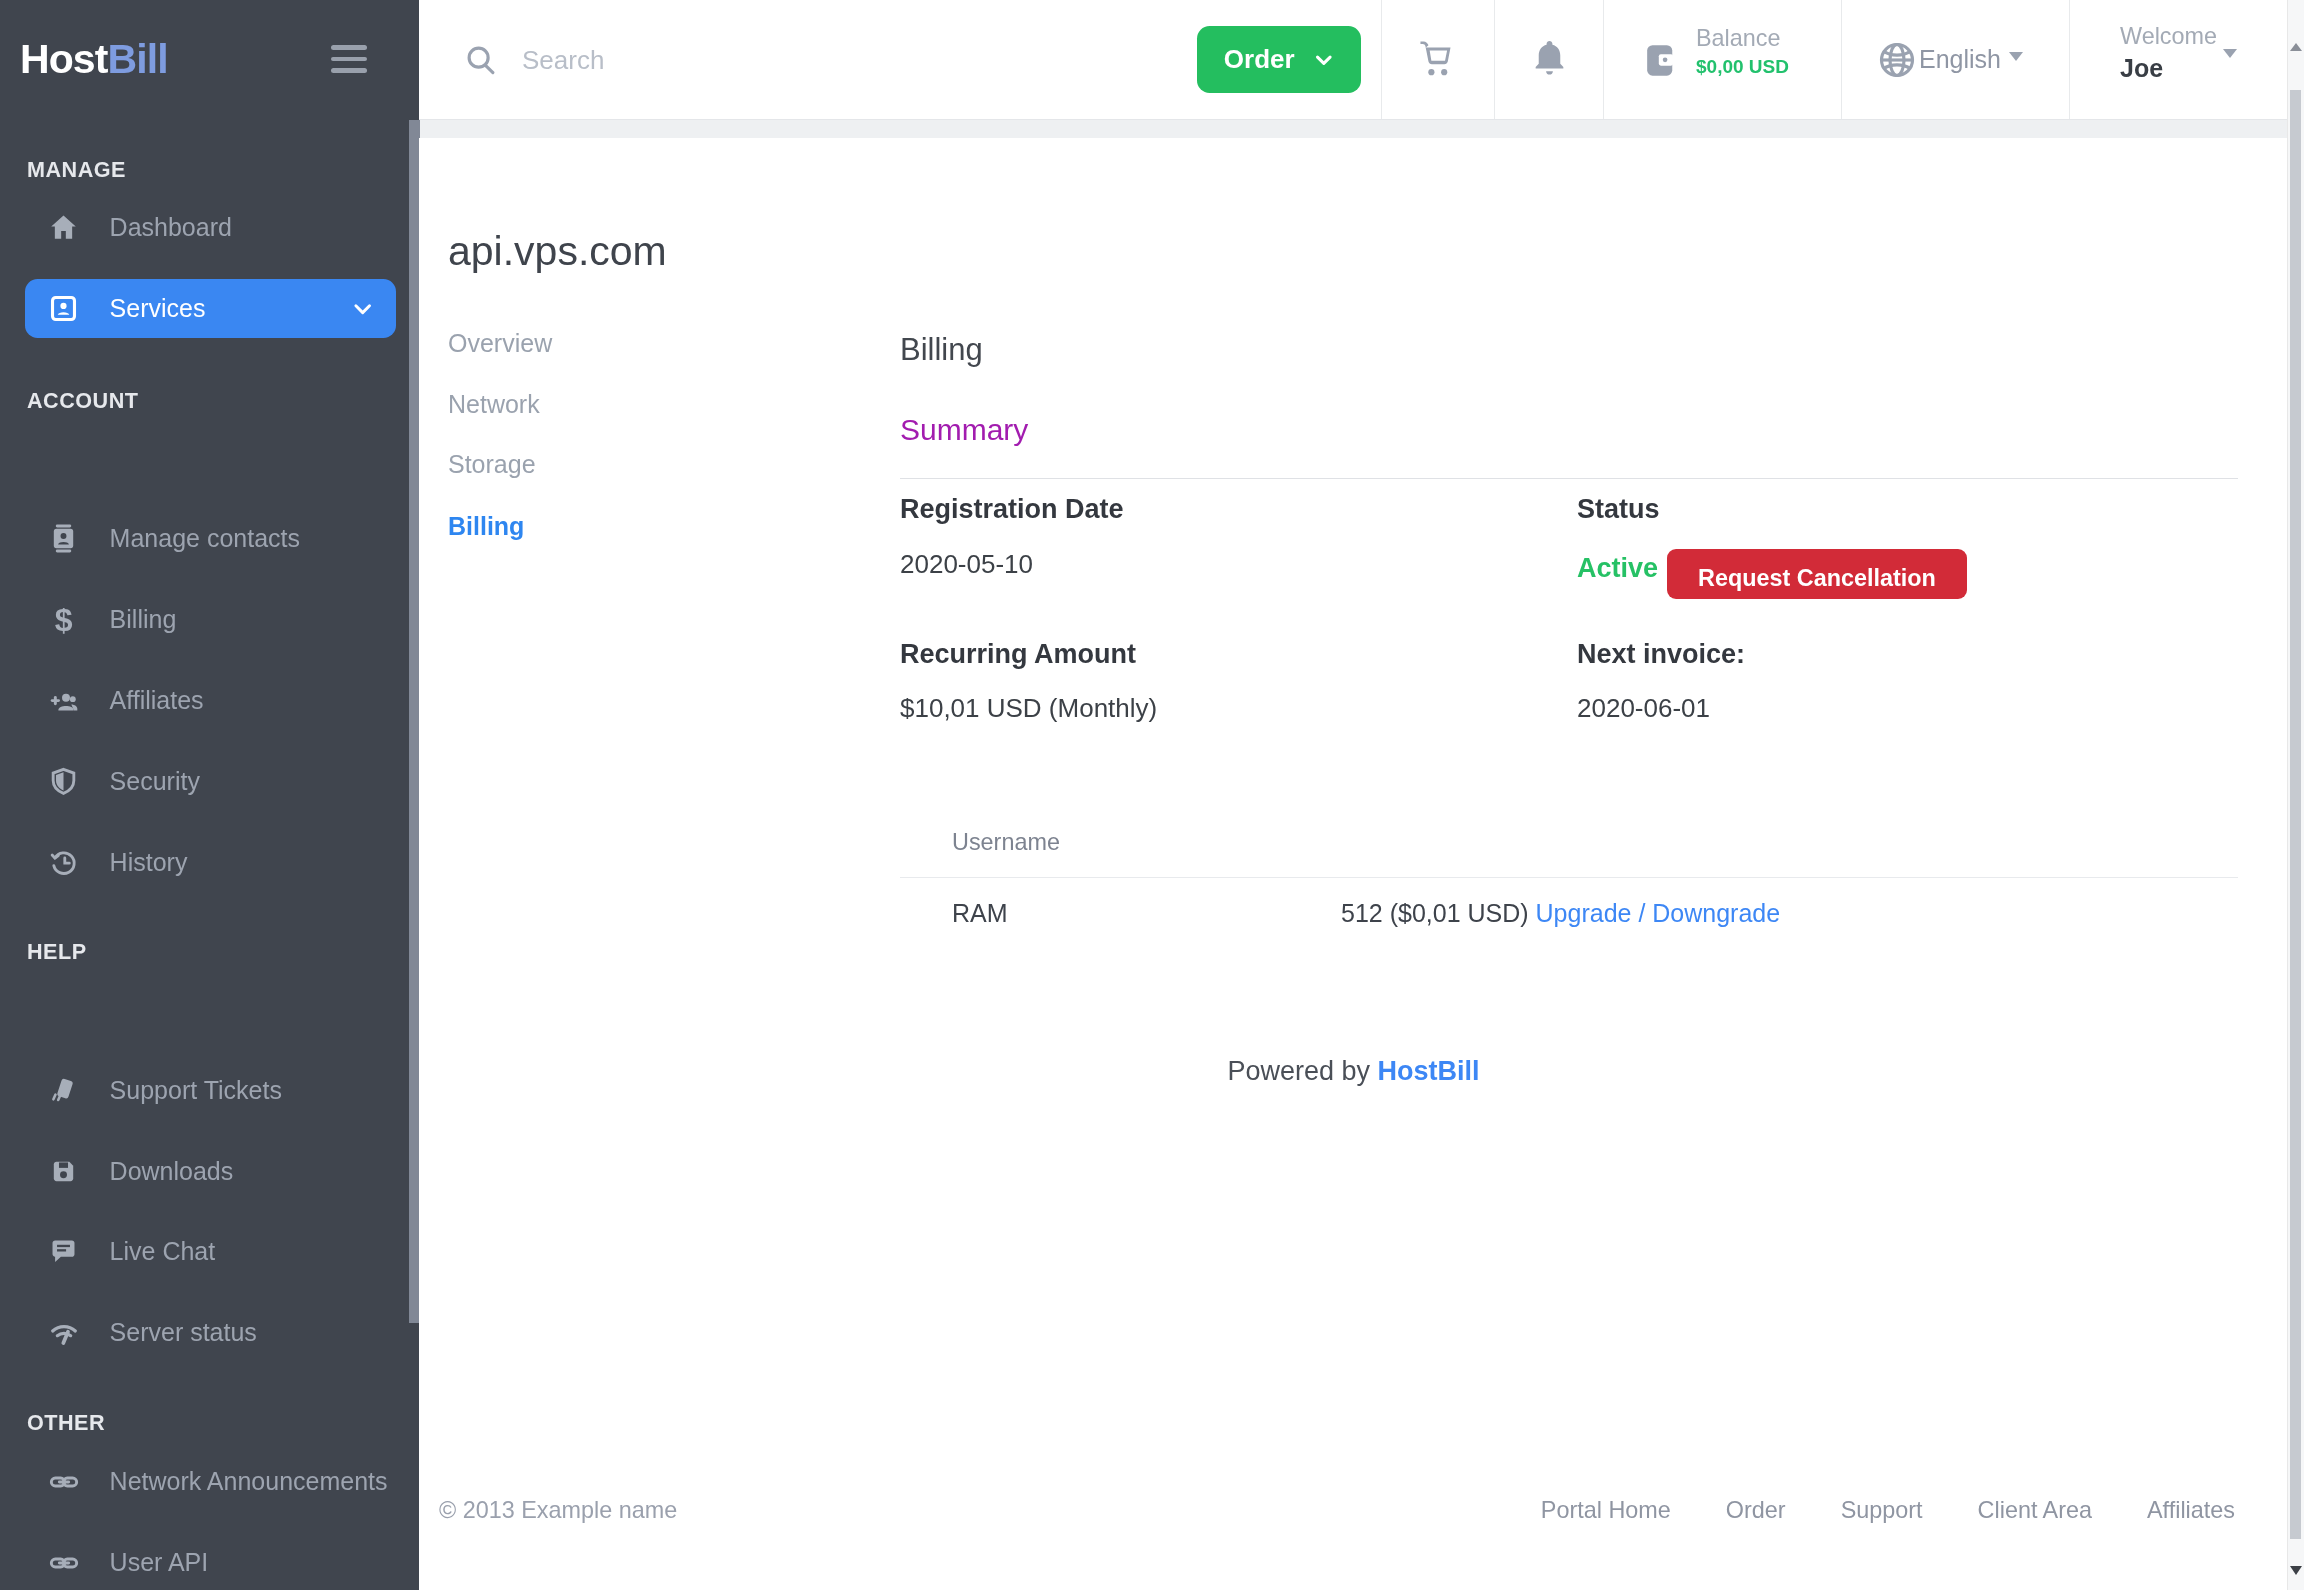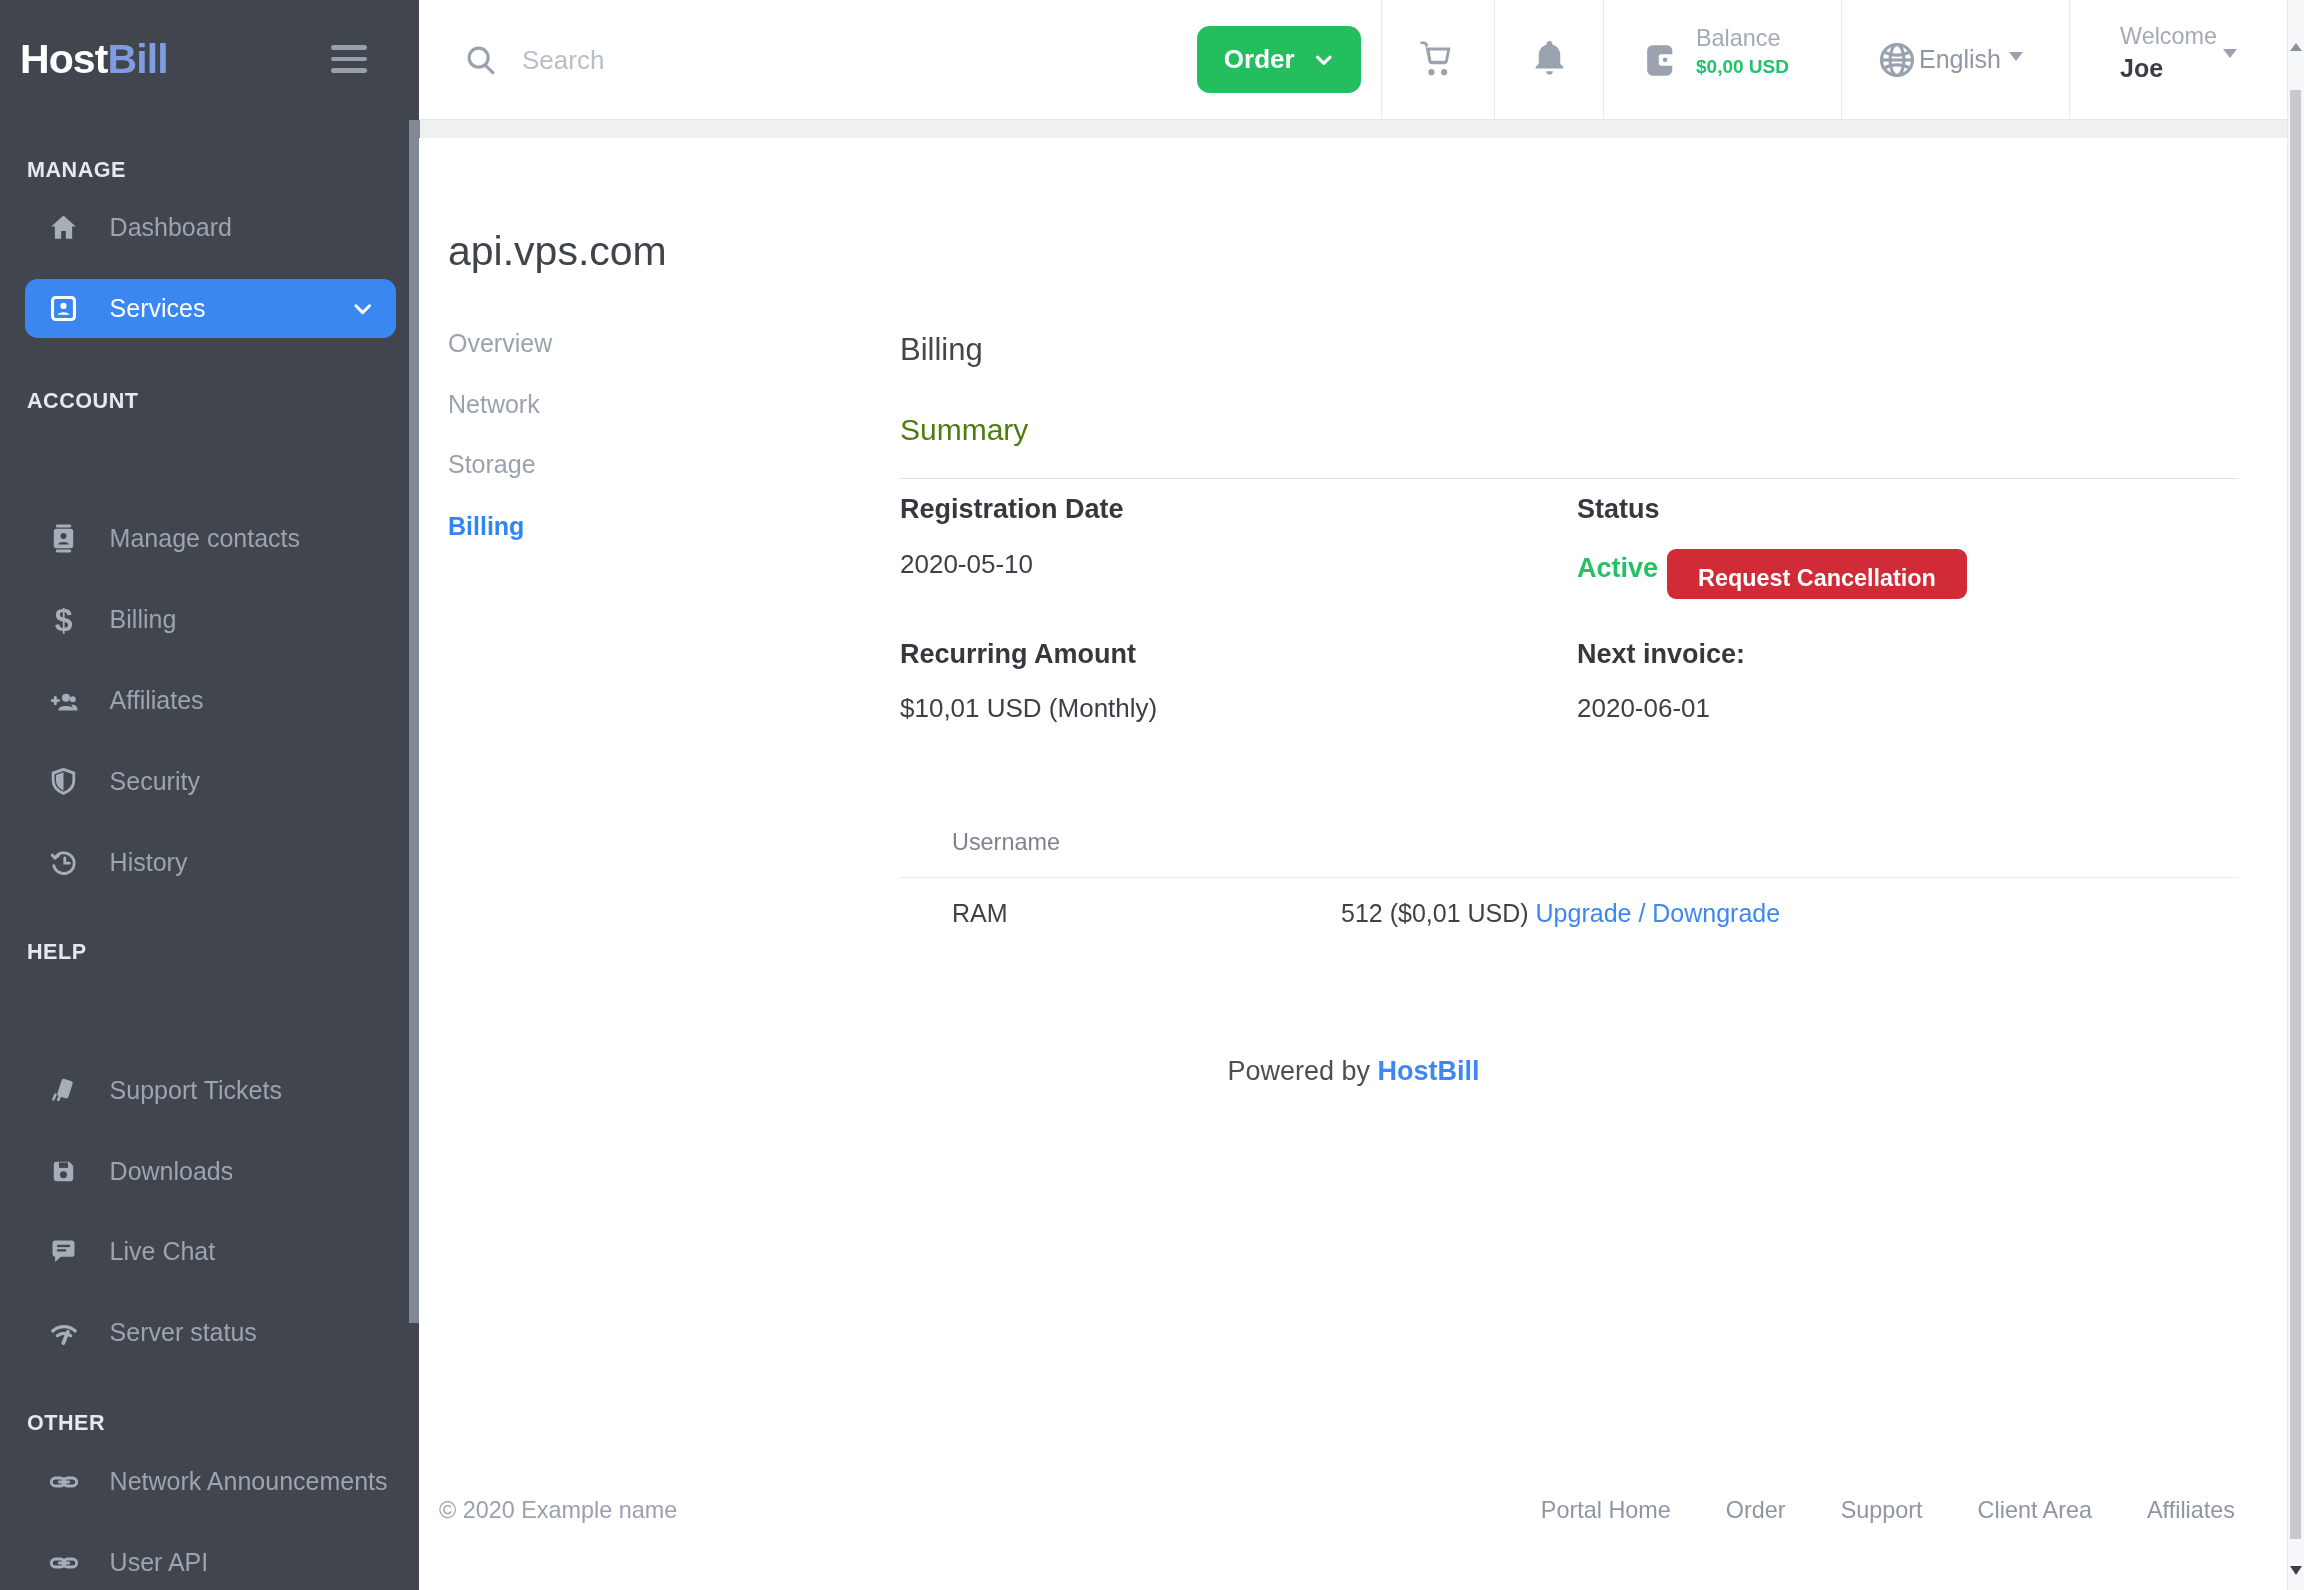--- a/index.html
+++ b/index.html
@@ -43,21 +43,21 @@
   .user-name{position:absolute;font-size:25px;font-weight:700;color:#393e45;cursor:pointer;}
   .caret{position:absolute;width:0;height:0;border-left:7.2px solid transparent;
     border-right:7.2px solid transparent;border-top:9px solid #9aa2b0;cursor:pointer;}
 
   
   .card{position:absolute;left:419px;top:138px;width:1869px;height:1453px;background:#ffffff;}
   .page-title{position:absolute;left:29px;top:63px;font-size:41px;font-weight:500;color:#3f444c;}
   .v-tab{position:absolute;left:29px;font-size:25px;color:#9aa2ae;cursor:pointer;}
   .v-tab.active{color:#2e86f0;font-weight:700;}
   .h2{position:absolute;left:481px;font-size:31px;color:#42474e;font-weight:500;}
-  .h2sub{position:absolute;left:481px;font-size:30px;color:#4d7c0f;font-weight:400;}
+  .h2sub{position:absolute;left:481px;font-size:30px;color:#a21caf;font-weight:400;}
   .hr{position:absolute;left:481px;width:1338px;height:0.9px;background:#dfe1e5;}
   .f-label{position:absolute;font-size:27px;font-weight:700;color:#34383f;}
   .f-value{position:absolute;font-size:26px;color:#3c4147;}
   .status-active{position:absolute;font-size:27px;font-weight:700;color:#26c165;}
   .cancel-btn{position:absolute;left:1248px;top:411px;height:50px;padding:16px 31px;border:none;border-radius:9px;
     background:#d22b38;color:#fff;font-size:23.4px;font-weight:600;cursor:pointer;font-family:inherit;}
   .tbl-head{position:absolute;left:533px;font-size:23.4px;color:#7d8390;}
   .tbl-cell{position:absolute;font-size:25px;color:#3e434b;}
   .tbl-link{color:#3d87f5;text-decoration:none;cursor:pointer;}
   .powered{position:absolute;left:0;top:918px;width:1869px;text-align:center;font-size:27px;color:#4a4f57;}
@@ -330,21 +330,21 @@
   <div class="tbl-head" style="top:691px">Username</div>
   <div class="hr" style="top:739px;background:#e8eaed"></div>
 
   <div>
     <div class="tbl-cell" style="left:533px;top:761px">RAM</div>
     <div class="tbl-cell" style="left:922px;top:761px"><span>512 ($0,01 USD)</span> <a class="tbl-link">Upgrade / Downgrade</a></div>
   </div>
 
   <div class="powered"><span>Powered by </span><b>HostBill</b></div>
 
-  <div class="copyright">© 2020 Example name</div>
+  <div class="copyright">© 2013 Example name</div>
   <div class="f-links">
     <span>Portal Home</span>
     <span>Order</span>
     <span>Support</span>
     <span>Client Area</span>
     <span>Affiliates</span>
   </div>
 </main>
 
 <div class="pg-scroll">

